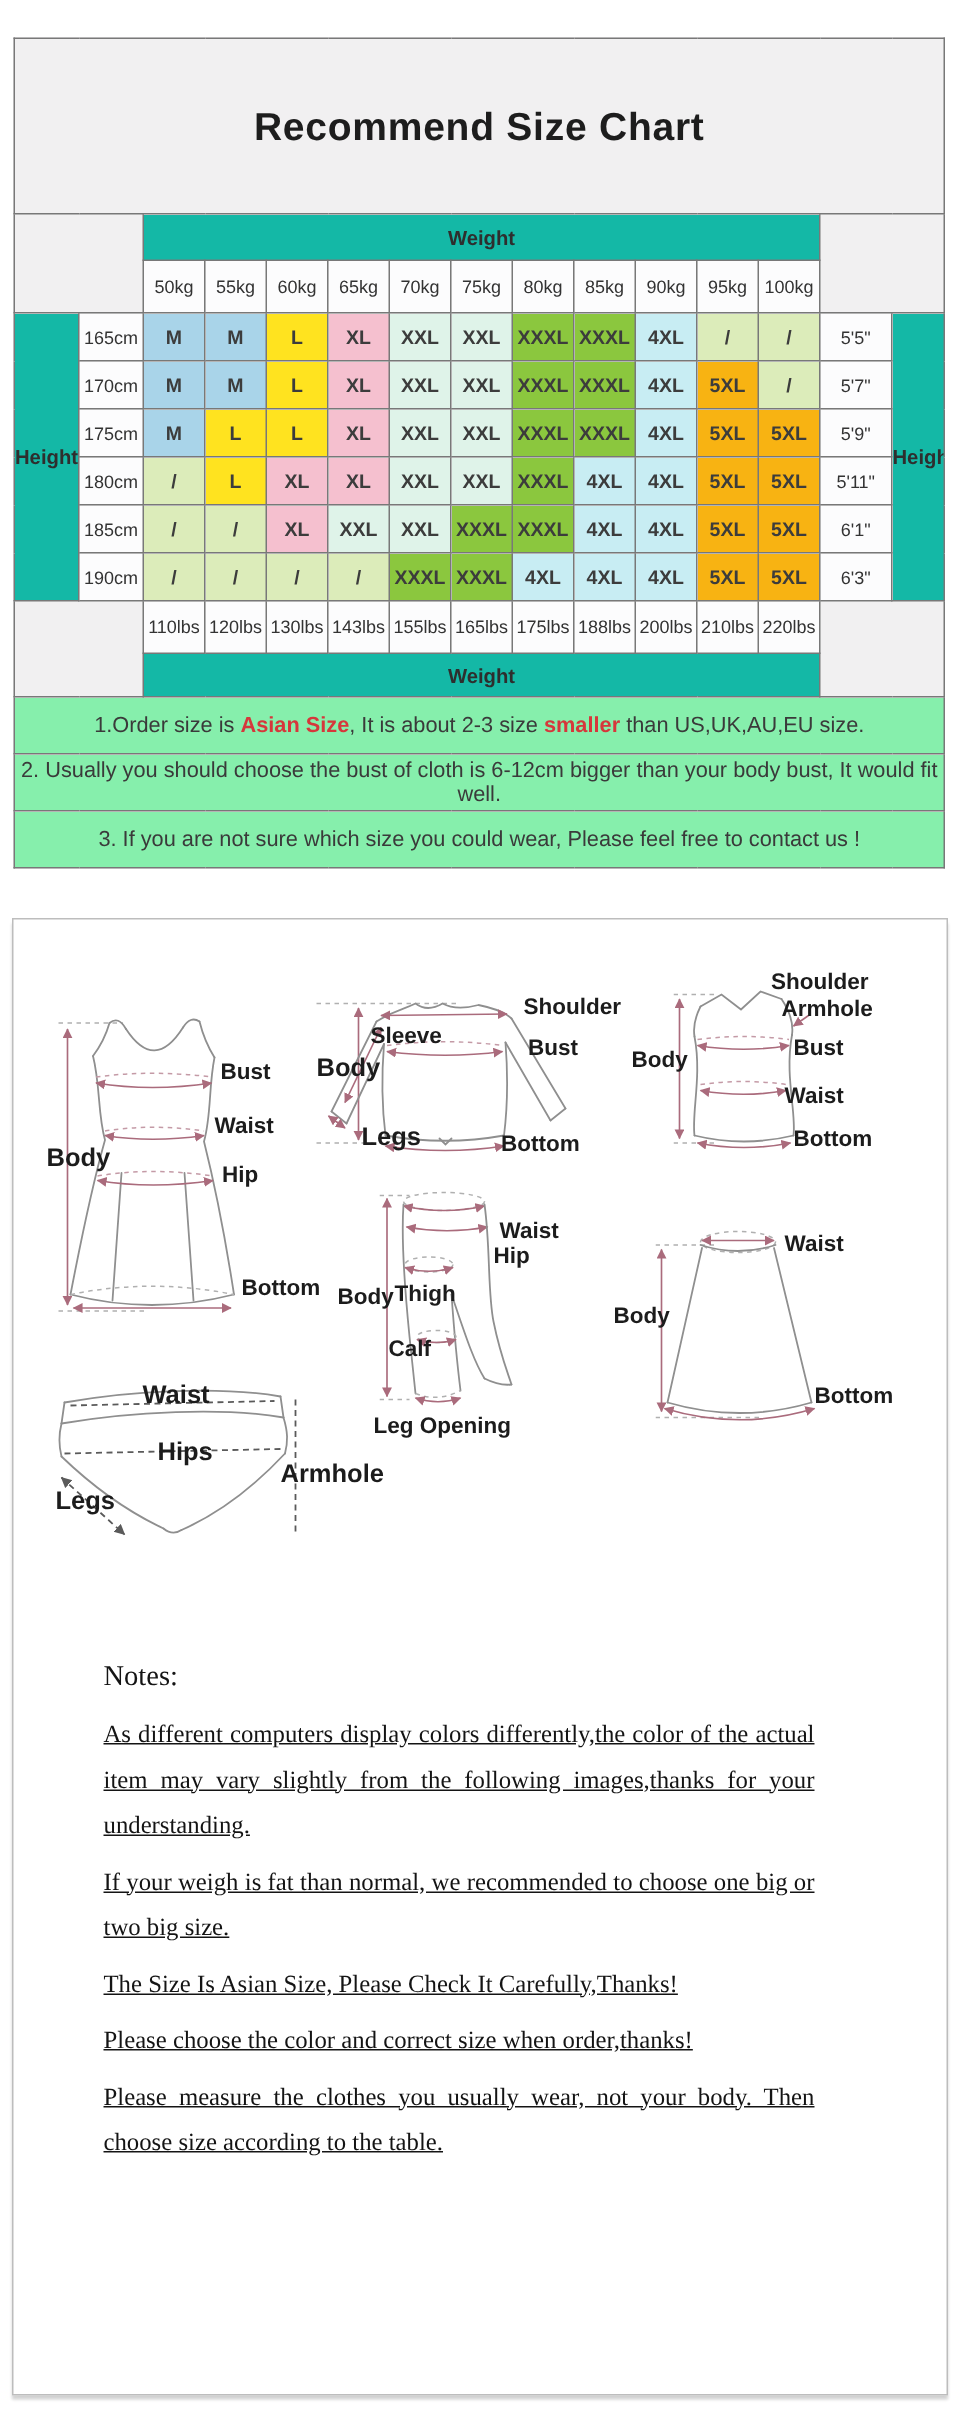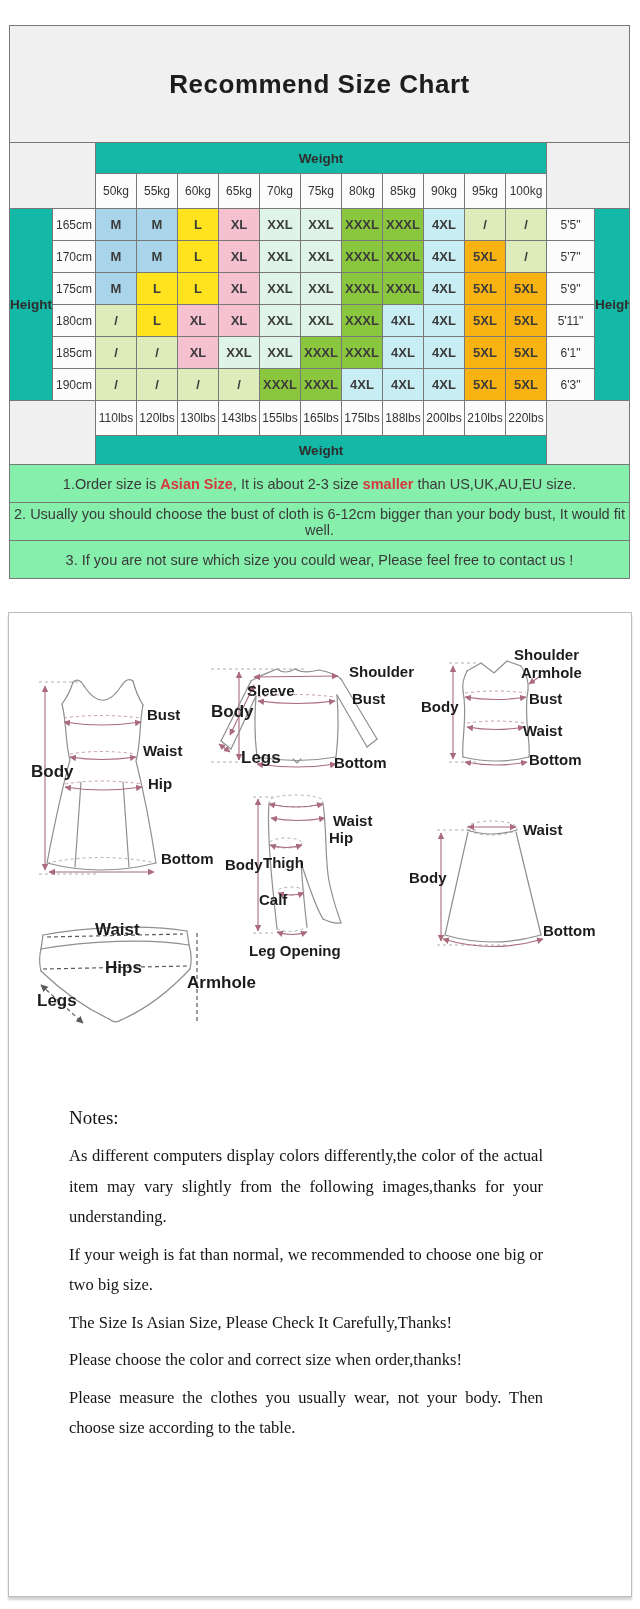--- a/index.html
+++ b/index.html
@@ -39,21 +39,21 @@
 
   .g{stroke:#8f8f8f;fill:none;stroke-width:1.2px;stroke-linecap:round;}
   .m{stroke:#aa6b7c;fill:none;stroke-width:1.1px;}
   .gd{stroke:#b0b0b0;fill:none;stroke-width:1px;stroke-dasharray:3,3;}
   .md{stroke:#c49aa6;fill:none;stroke-width:1px;stroke-dasharray:3,3;}
   .kd{stroke:#5a5a5a;fill:none;stroke-width:1.2px;stroke-dasharray:4,3;}
 
   
   .notes{padding:24px 88px 40px 60px;font-family:"Liberation Serif",serif;color:#141414;}
   .notes h3{font-size:19px;font-weight:normal;margin:0 0 12px 0;}
-  .notes p{font-size:16.5px;line-height:1.85;margin:7px 0;text-align:justify;}
+  .notes p{font-size:16.5px;line-height:1.85;margin:7px 0;text-align:justify;text-decoration:underline;}
 </style>
 </head>
 <body>
 
 <svg width="0" height="0" style="position:absolute">
   <defs>
     <marker id="ma" markerWidth="7" markerHeight="7" refX="5.5" refY="3" orient="auto-start-reverse">
       <path d="M0,0 L6,3 L0,6 Z" fill="#aa6b7c"></path>
     </marker>
     <marker id="mg" markerWidth="7" markerHeight="7" refX="5.5" refY="3" orient="auto-start-reverse">

